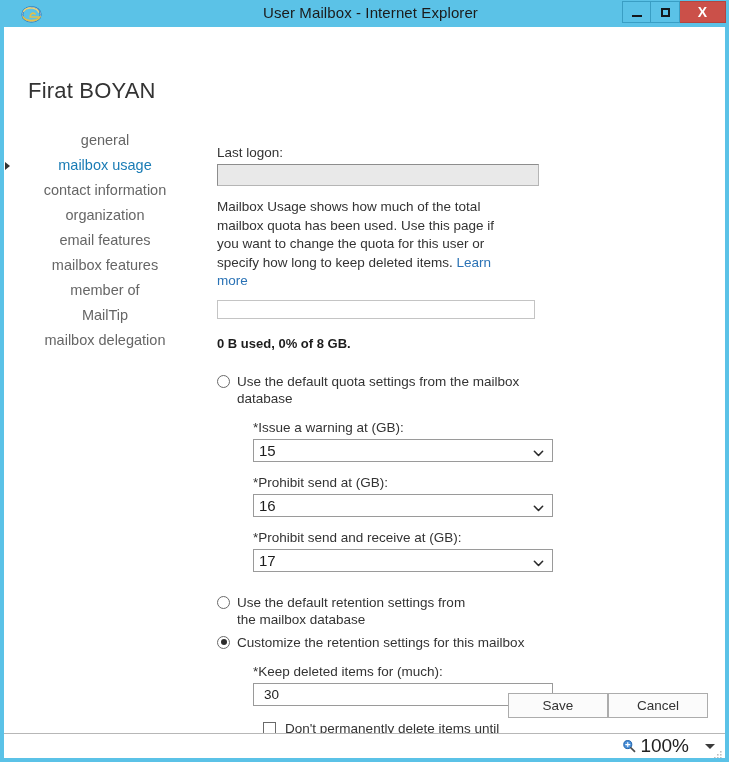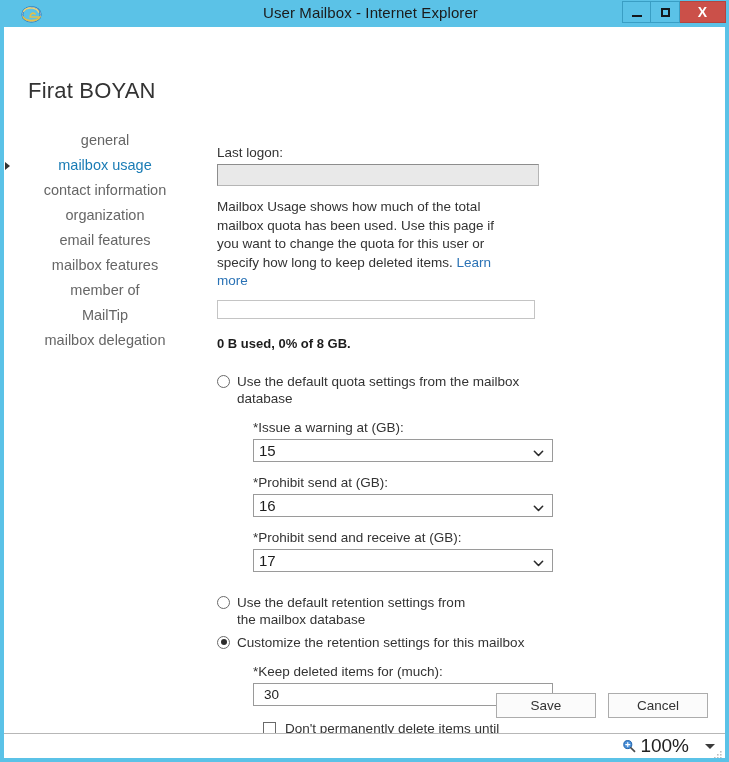--- a/index.html
+++ b/index.html
@@ -340,21 +340,20 @@
   }
 
   .gap-block { margin-top: 22px; }
 
   
   .footer {
     position: absolute;
     right: 17px;
     bottom: 15px;
     display: flex;
-    gap: 12px;
   }
   .btn {
     width: 100px;
     height: 25px;
     box-sizing: border-box;
     border: 1px solid #acacac;
     background: #fbfbfb;
     font-size: 13.5px;
     color: #333333;
     cursor: pointer;

